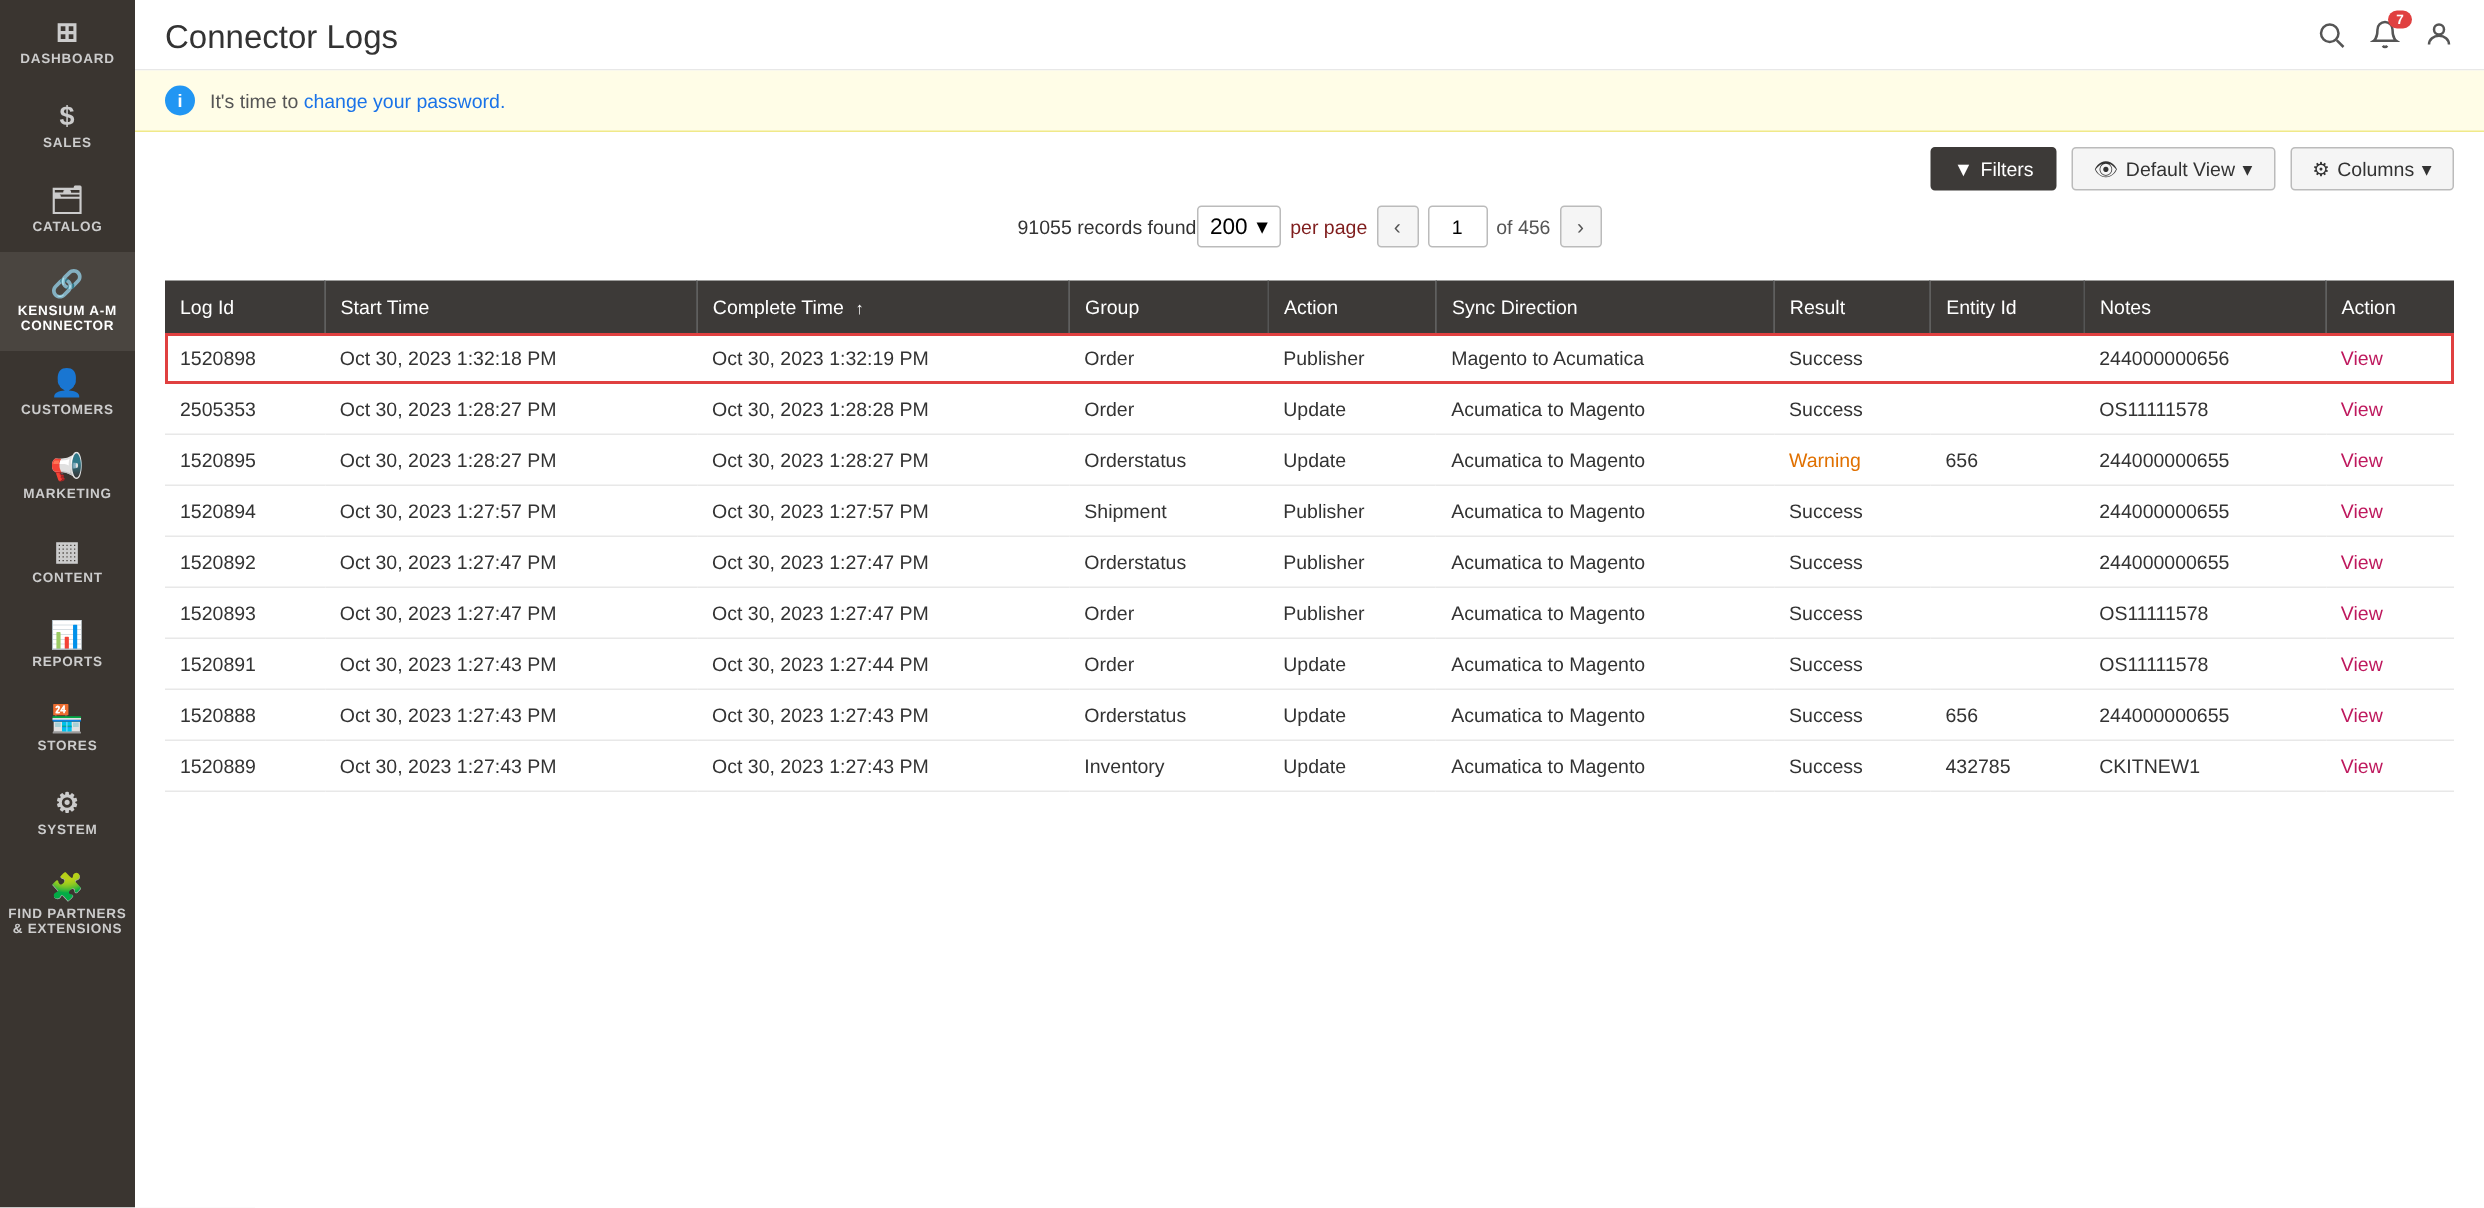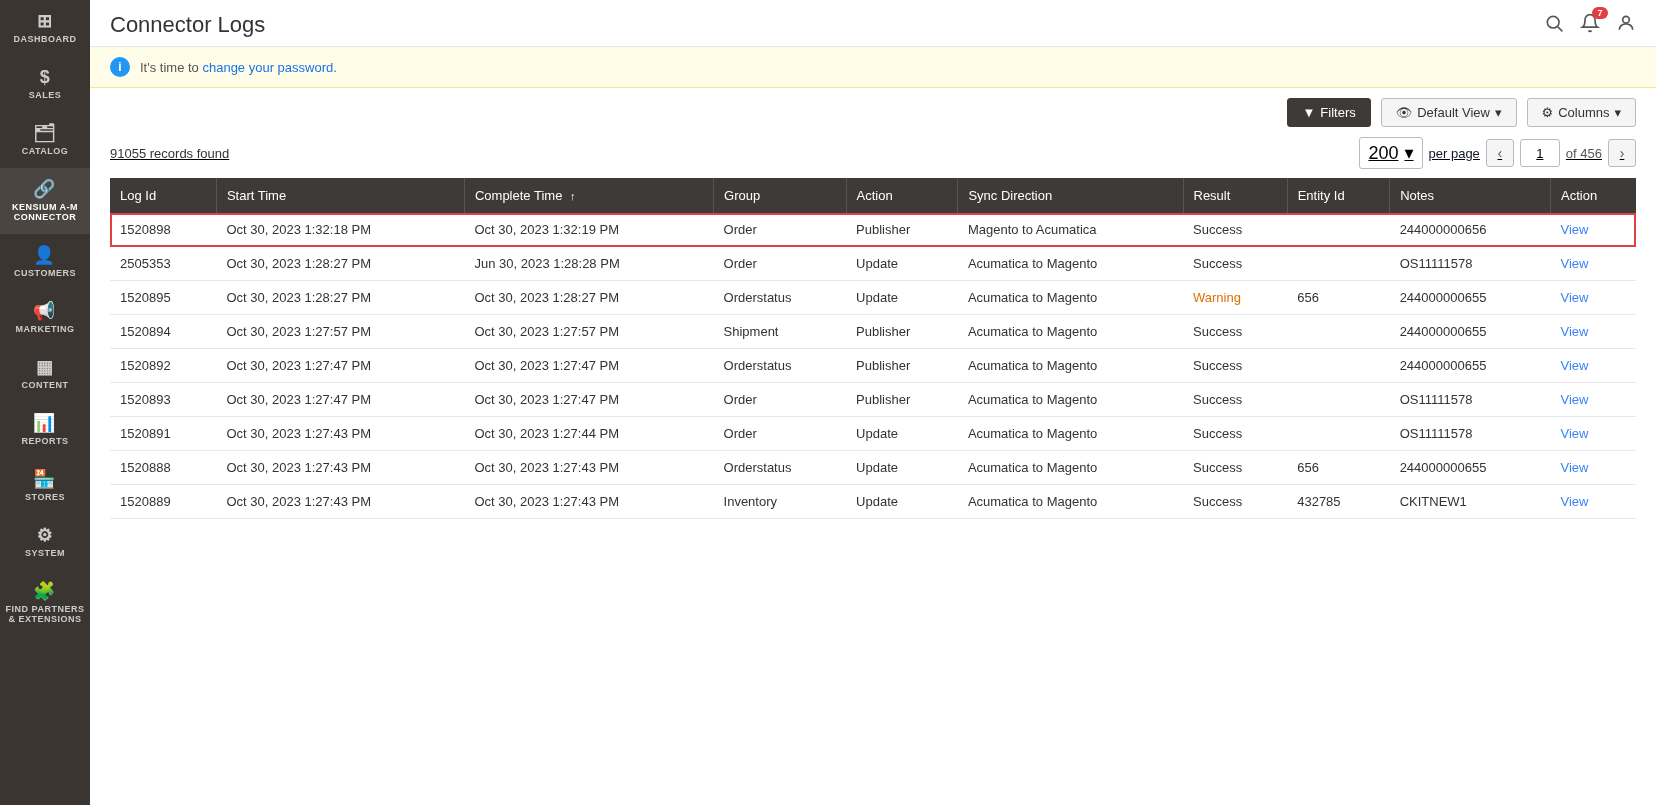--- a/index.html
+++ b/index.html
@@ -135,41 +135,40 @@
     .toolbar-btn.filters-btn {
       background: #3d3a38;
       color: #fff;
       border-color: #3d3a38;
     }
 
     
     .records-row {
       display: flex;
       align-items: center;
-      justify-content: space-between;
-      padding: 4px 20px 8px 20px;
-      text-decoration: underline;
+      justify-content: center;
+      padding: 4px 20px 21px 20px;
     }
     .records-count { font-size: 13px; color: #333; }
     .pagination {
       display: flex;
       align-items: center;
       gap: 6px;
     }
     .per-page-select {
       display: flex;
       align-items: center;
       border: 1px solid #bbb;
       border-radius: 3px;
       background: #fff;
       padding: 4px 8px;
-      font-size: 18px;
-      cursor: pointer;
-    }
-    .per-page-label { font-size: 13px; color: #0f172a; }
+      font-size: 15px;
+      cursor: pointer;
+    }
+    .per-page-label { font-size: 13px; color: #7f1d1d; }
     .page-nav-btn {
       border: 1px solid #bbb;
       background: #f5f5f5;
       border-radius: 3px;
       width: 28px;
       height: 28px;
       display: flex;
       align-items: center;
       justify-content: center;
       cursor: pointer;
@@ -221,21 +220,21 @@
     }
     tbody td {
       padding: 9px 10px;
       font-size: 13px;
       color: #333;
       white-space: nowrap;
     }
     .result-success { color: #333; }
     .result-warning { color: #e07000; font-weight: 500; }
     .view-link {
-      color: #3b82f6;
+      color: #be185d;
       cursor: pointer;
       text-decoration: none;
       font-size: 13px;
     }
   </style>
 </head>
 <body>
 
 <nav class="sidebar">
 <div class="sidebar-item">
@@ -375,21 +374,21 @@
       <td>Publisher</td>
       <td>Magento to Acumatica</td>
       <td class="result-success">Success</td>
       <td></td>
       <td>244000000656</td>
       <td><a href="#" class="view-link">View</a></td>
     </tr>
           <tr>
       <td>2505353</td>
       <td>Oct 30, 2023 1:28:27 PM</td>
-      <td>Jun 30, 2023 1:28:28 PM</td>
+      <td>Oct 30, 2023 1:28:28 PM</td>
       <td>Order</td>
       <td>Update</td>
       <td>Acumatica to Magento</td>
       <td class="result-success">Success</td>
       <td></td>
       <td>OS11111578</td>
       <td><a href="#" class="view-link">View</a></td>
     </tr>
           <tr>
       <td>1520895</td>

